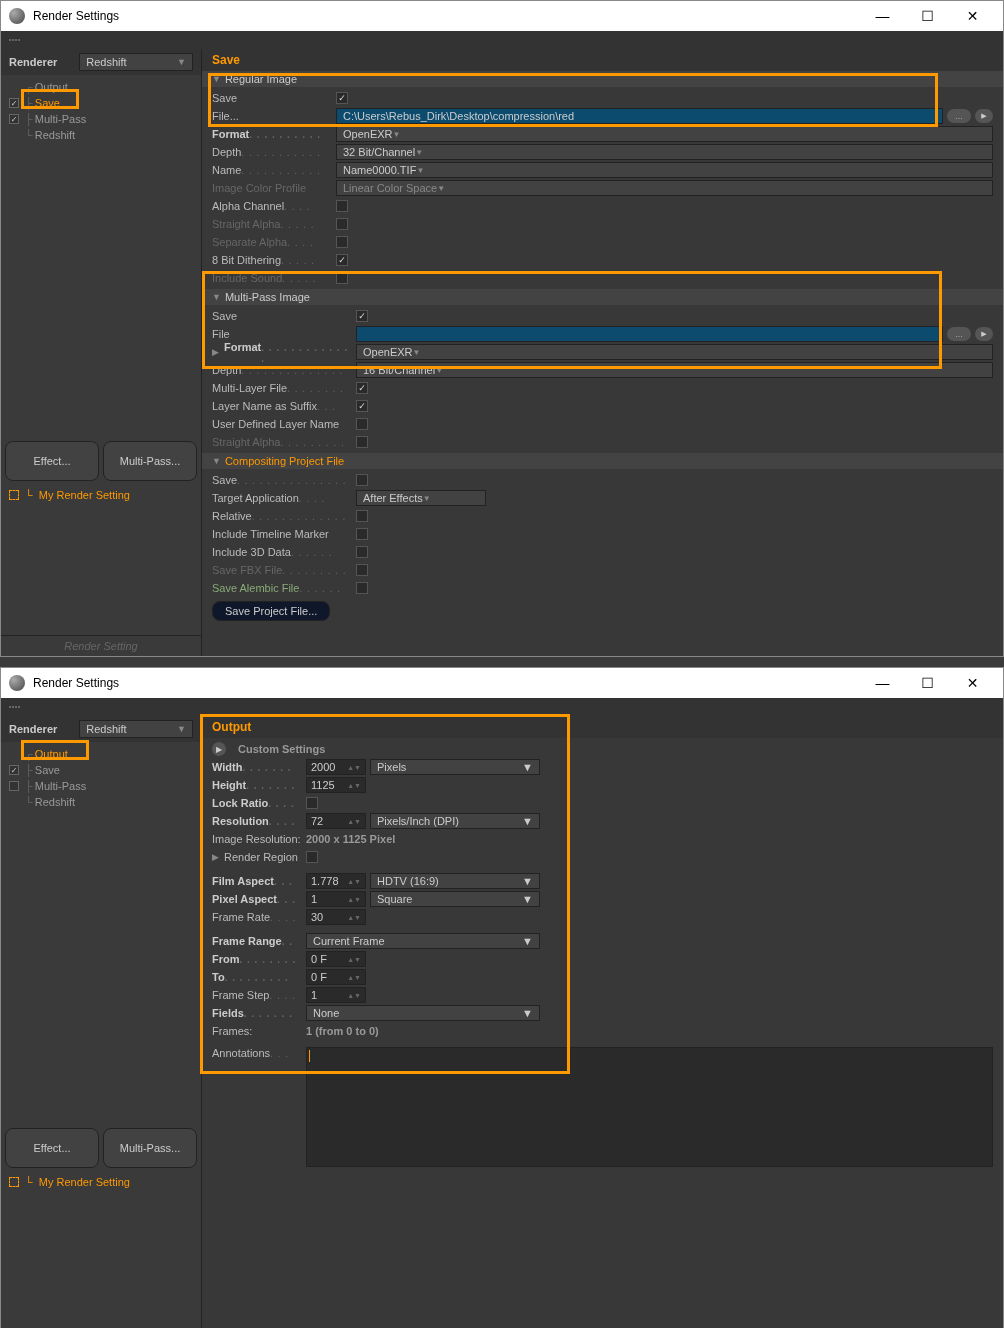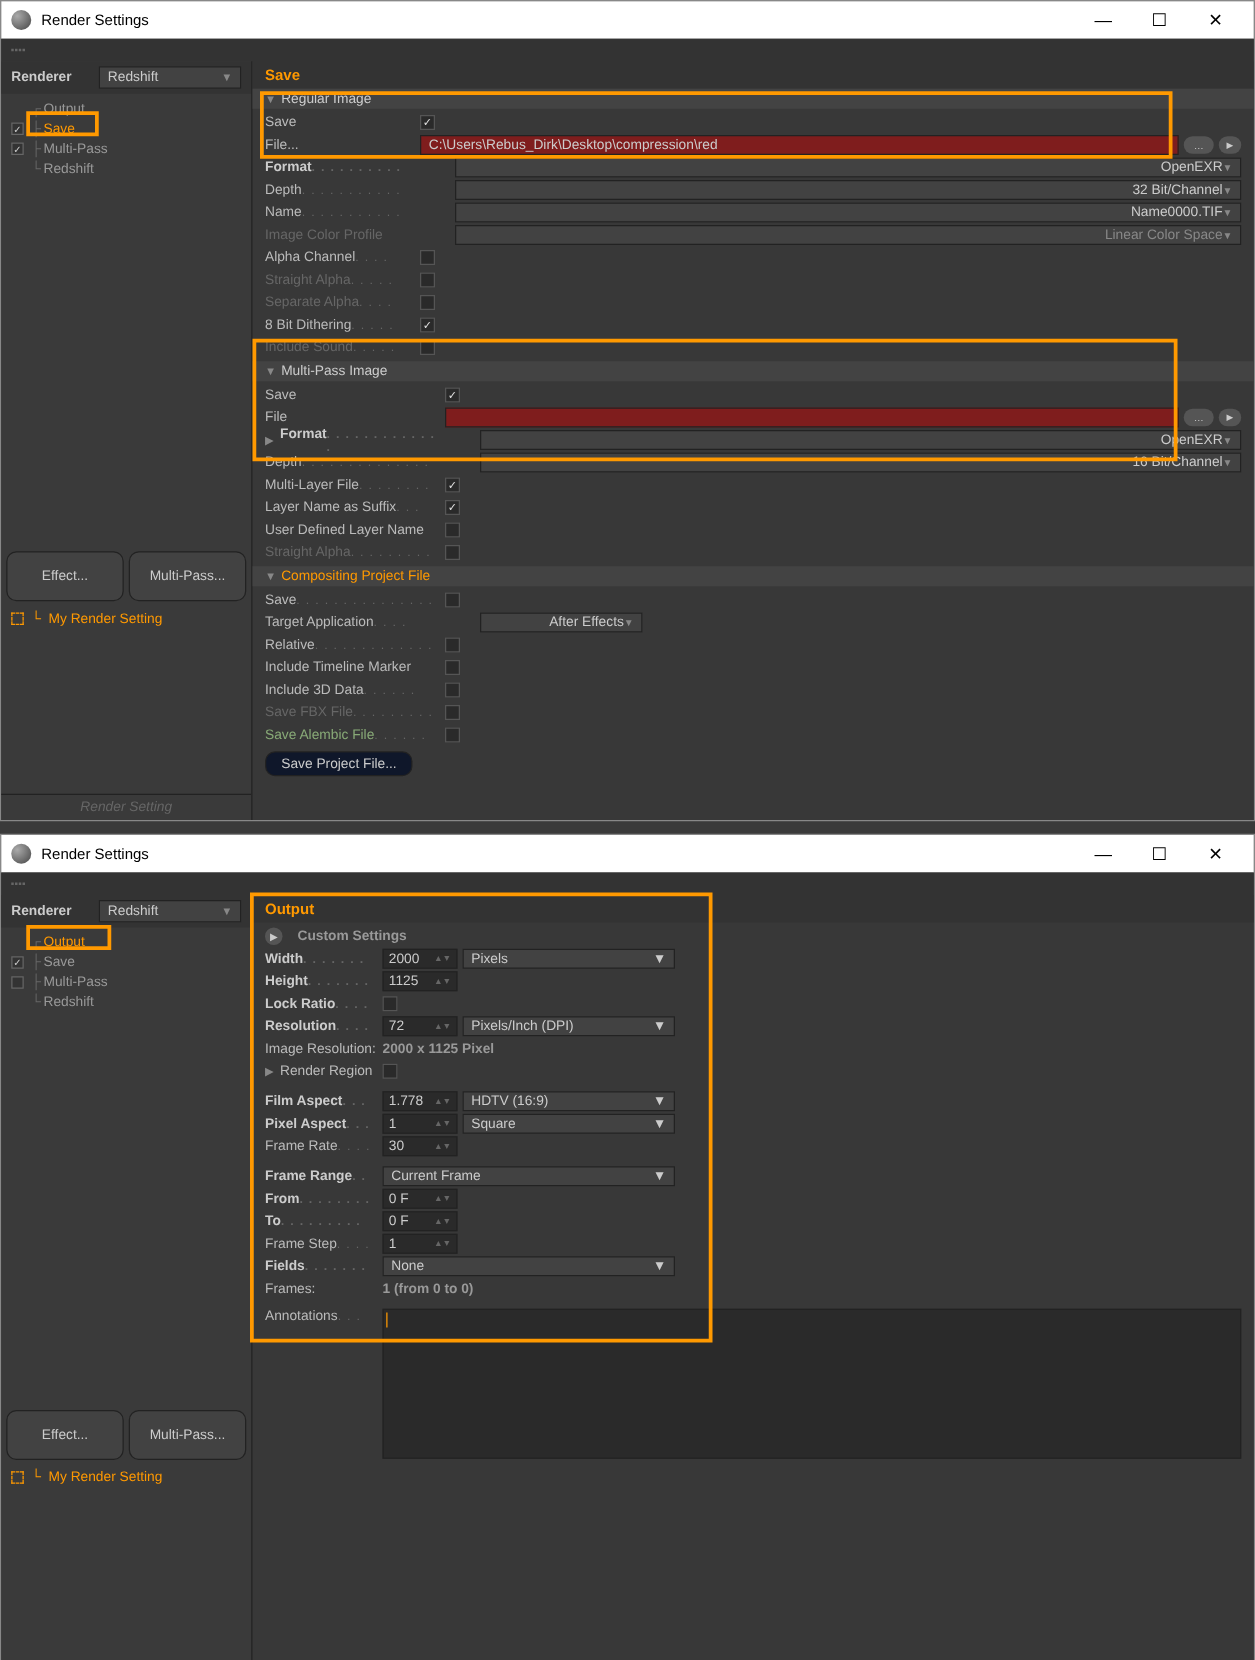--- a/index.html
+++ b/index.html
@@ -37,25 +37,25 @@
 .section-header.cpf { color: #f90; }
 .form-area { padding: 2px 0; }
 .form-row { display: flex; align-items: center; padding: 1px 10px; height: 18px; gap: 4px; }
 .form-label { width: 120px; color: #bbb; font-size: 11px; display: flex; align-items: baseline; }
 .form-label.dim { color: #666; }
 .dots { flex:1; overflow:hidden; color:#666; font-size:10px; letter-spacing:1px;}
 .form-label.bold { font-weight: bold; color: #ccc; }
 .form-label-text{white-space:nowrap;}
 .checkbox { width: 12px; height: 12px; background: #2a2a2a; border: 1px solid #555; display: flex; align-items: center; justify-content: center; }
 .checkbox.checked::after { content: "✓"; color: #ddd; font-size: 9px; }
-.text-input { flex: 1; background: #7f1d1d; border: 1px solid #222; color: #ccc; padding: 2px 6px; font-size: 11px; height: 16px; }
+.text-input { flex: 1; background: #0c4a6e; border: 1px solid #222; color: #ccc; padding: 2px 6px; font-size: 11px; height: 16px; }
 .file-input-wrap { flex: 1; display: flex; gap: 4px; align-items: center; }
 .file-browse-btn { width: 24px; height: 14px; background: #555; border-radius: 7px; display: flex; align-items: center; justify-content: center; color: #ccc; font-size: 8px; }
 .file-play-btn { width: 18px; height: 14px; background: #555; border-radius: 7px; display: flex; align-items: center; justify-content: center; color: #ccc; font-size: 7px; }
-.select-full { flex: 1; background: #424242; border: 1px solid #222; color: #ccc; padding: 2px 6px; font-size: 11px; height: 16px; display: flex; justify-content: flex-end; align-items: center; margin-left: 28px; }
+.select-full { flex: 1; background: #424242; border: 1px solid #222; color: #ccc; padding: 2px 6px; font-size: 11px; height: 16px; display: flex; justify-content: flex-start; align-items: center; }
 .select-full.dim { color:#888; }
 .select-full .sel-arrow { color: #888; font-size: 8px; }
 .save-project-btn { background: #0f172a; border: 1px solid #222; color: #ccc; padding: 3px 12px; font-size: 11px; border-radius: 8px; margin: 4px 10px; display: inline-block; }
 .sidebar-spacer { height: 290px; }
 .sidebar-bottom-label { text-align: center; color: #666; padding: 4px; border-top:1px solid #222; font-style:italic;}
 .num-input { width: 60px; background: #2a2a2a; border: 1px solid #222; color: #ccc; padding: 2px 4px; font-size: 11px; height: 16px; display: flex; justify-content: space-between; align-items: center; }
 .num-input .spinner { color: #666; font-size: 7px; display:flex; flex-direction:column; line-height:5px;}
 .select-sm { width: 170px; background: #424242; border: 1px solid #222; color: #ccc; padding: 2px 6px; font-size: 11px; height: 16px; display: flex; justify-content: space-between; align-items: center; }
 .expand-arrow { width: 14px; height: 14px; background: #555; border-radius: 50%; display: flex; align-items: center; justify-content: center; color: #ccc; font-size: 8px; margin-right: 8px; }
 .static-text { color: #999; font-size: 11px; font-weight: bold; }

